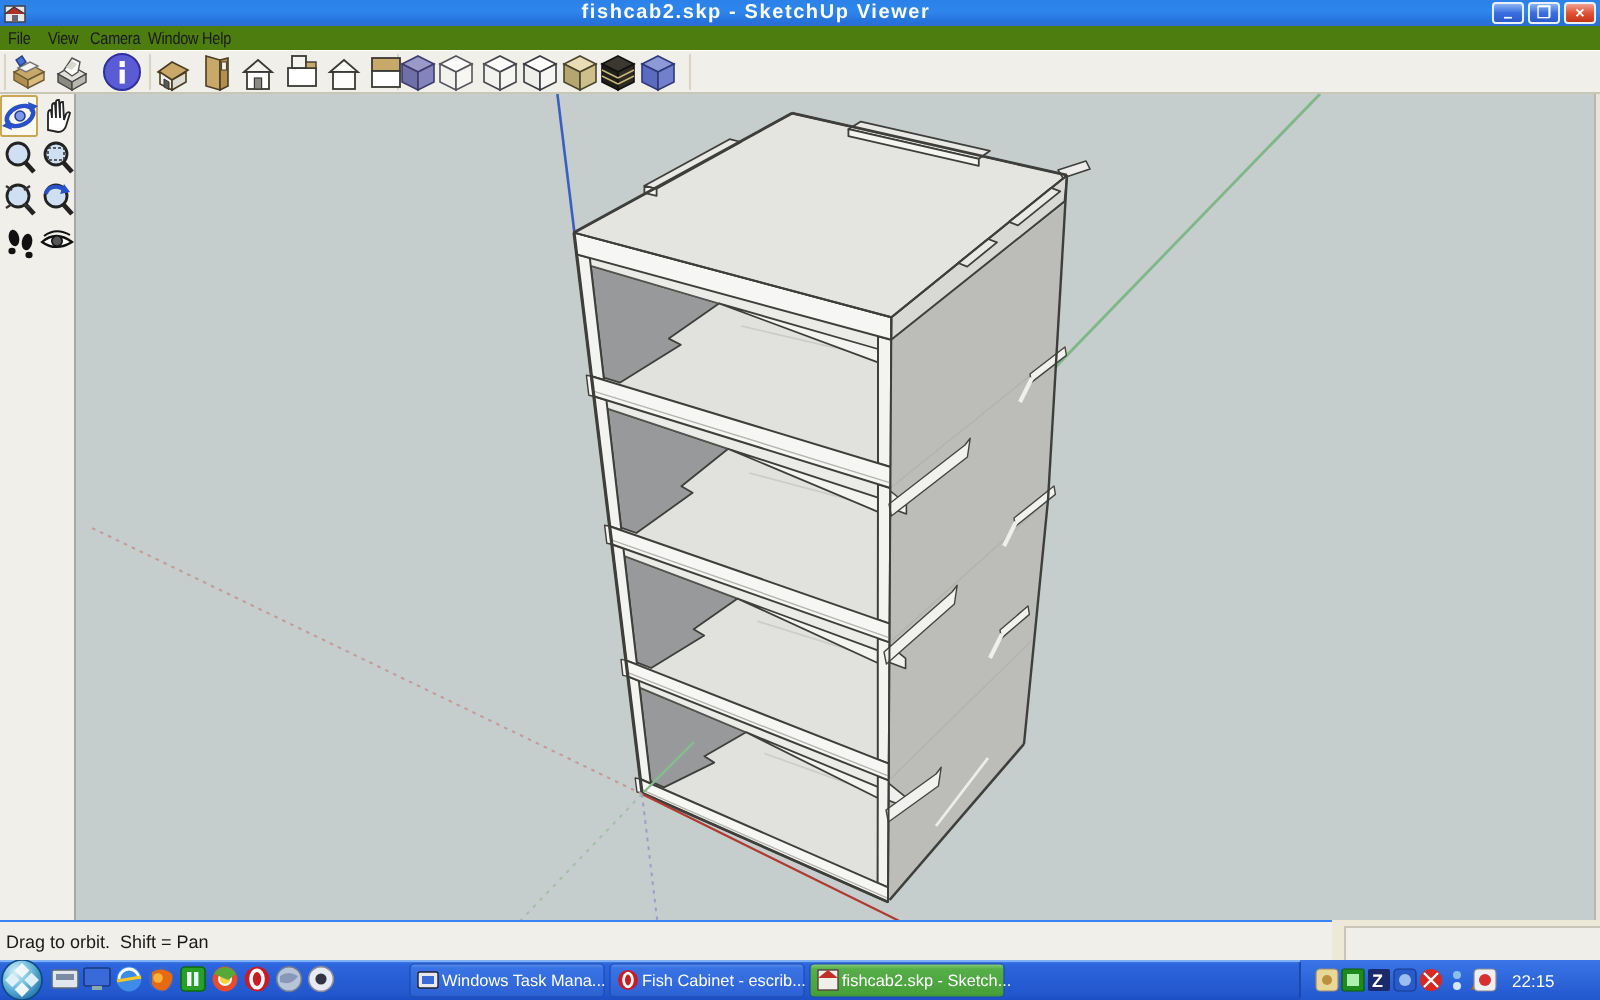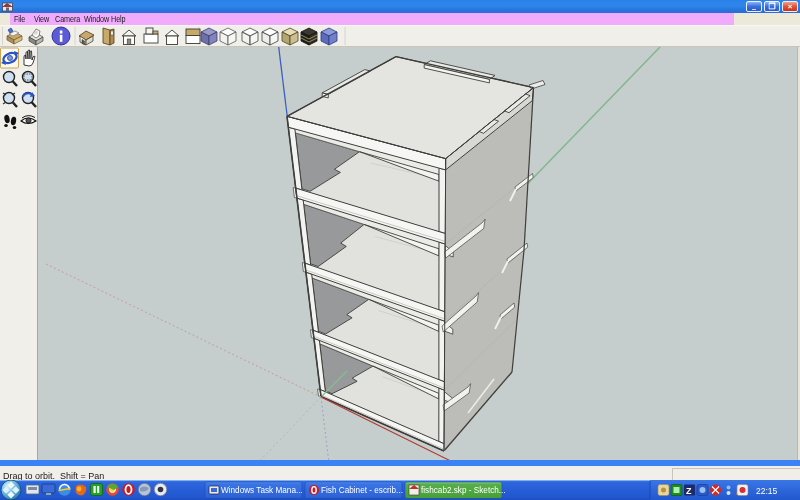--- a/index.html
+++ b/index.html
@@ -3,28 +3,28 @@
 *{margin:0;padding:0;box-sizing:border-box}
 html,body{width:800px;height:500px;overflow:hidden}
 body{font-family:"Liberation Sans",sans-serif;position:relative;background:#ece9d8}
 .titlebar{position:absolute;left:0;top:0;width:800px;height:13px;background:linear-gradient(#2b81e8 0%,#2e86ec 45%,#2573dc 80%,#2e6cd4 100%);}
 .ticon{position:absolute;left:2px;top:1px;width:11px;height:11px}
 .ttext{position:absolute;left:0;right:44px;text-align:center;color:#fff;font-size:10px;font-weight:bold;letter-spacing:0.8px;top:0.5px}
 .tbtns{position:absolute;right:2px;top:1px;display:flex;gap:2px}
 .tb{width:16px;height:11px;border-radius:2px;border:1px solid #e8f0fc;font-size:8px;color:#fff;text-align:center;line-height:10px;font-weight:bold}
 .tbmin,.tbmax{background:linear-gradient(#8ab4f2,#3a6ee0 50%,#2a5ac8)}
 .tbx{background:linear-gradient(#f0a090,#e05438 50%,#c63418)}
-.menubar{position:absolute;left:10px;top:13px;width:724px;height:12px;background:#f0abfc;font-size:8.5px;letter-spacing:-0.1px;color:#1a1a1a}
+.menubar{position:absolute;left:0;top:13px;width:800px;height:12px;background:#4d7c0f;font-size:8.5px;letter-spacing:-0.1px;color:#1a1a1a}
 .menubar span{position:absolute;top:1px;transform:scaleX(0.85);transform-origin:0 0}
 .toolbar{position:absolute;left:0;top:25px;width:800px;height:22px}
 .palette{position:absolute;left:0;top:47px;width:37px;height:413px}
 .viewport{position:absolute;left:37px;top:47px;width:763px;height:413px;background:#c5cdcd}
 .vpline{position:absolute;left:37px;top:47px;width:1px;height:413px;background:#a8a8a0}
 .vpedge{position:absolute;right:0;top:47px;width:3px;height:413px;background:#e7e4d8;border-left:1px solid #b9b6aa}
-.statusbar{position:absolute;left:0;top:460px;width:800px;height:20px;background:#f0efe9;border-top:6px solid #3b82f6;font-size:9px;color:#1a1a1a}
+.statusbar{position:absolute;left:0;top:460px;width:666px;height:20px;background:#f0efe9;border-top:1px solid #3b82f6;font-size:9px;color:#1a1a1a}
 .statusbar .msg{position:absolute;left:3px;top:5px}
 .vcb{position:absolute;left:672px;top:2px;width:128px;height:18px;background:#efeee8;border-left:1px solid #c8c5b8;border-top:1px solid #c8c5b8}
 .taskbar{position:absolute;left:0;top:480px;width:719px;height:20px}
 </style></head><body>
 <div class="viewport"><svg width="763" height="413" viewBox="37 47 763 413">
       <line x1="321.0" y1="397.0" x2="660" y2="47" stroke="#7fb789" stroke-width="1.4"></line>
       <line x1="287.3" y1="117" x2="278.7" y2="47" stroke="#3b5fc0" stroke-width="1.3"></line>
       <polygon points="325.4,391.8 438.8,441.4 438.9,388.0 319.4,340.4" fill="#e1e1de" stroke="none"></polygon>
       <line x1="382.2" y1="376.7" x2="438.9" y2="397.1" stroke="#cbcbc7" stroke-width="0.8"></line>
       <polygon points="319.8,343.8 373.0,366.1 352.2,378.1 357.1,381.3 332.0,393.7 325.2,390.7" fill="#98999b" stroke="#3e3e3a" stroke-width="0.9" stroke-linejoin="round"></polygon>
@@ -113,20 +113,21 @@
       <line x1="322" y1="396" x2="347" y2="371" stroke="#84bd8e" stroke-width="1.2"></line>
     </svg></div>
 <div class="vpedge"></div>
 <div class="vpline"></div>
 <div class="titlebar">
  <svg class="ticon" viewBox="0 0 11 11">
       <rect x="0.5" y="2" width="10" height="8" fill="#e8e8e8" stroke="#445" stroke-width="0.8"></rect>
       <path d="M0.5 6 L5 2.5 L10.5 6" fill="#b03028" stroke="#334" stroke-width="0.6"></path>
       <rect x="4" y="6.5" width="3" height="3.5" fill="#667"></rect>
     </svg>
+ <div class="ttext">fishcab2.skp - SketchUp Viewer</div>
  <div class="tbtns">
       <div class="tb tbmin" style="line-height:14px">–</div>
       <div class="tb tbmax">❐</div>
       <div class="tb tbx">×</div>
     </div>
 </div>
 <div class="menubar">
     <span style="left:4px">File</span>
     <span style="left:24px">View</span>
     <span style="left:45px">Camera</span>

